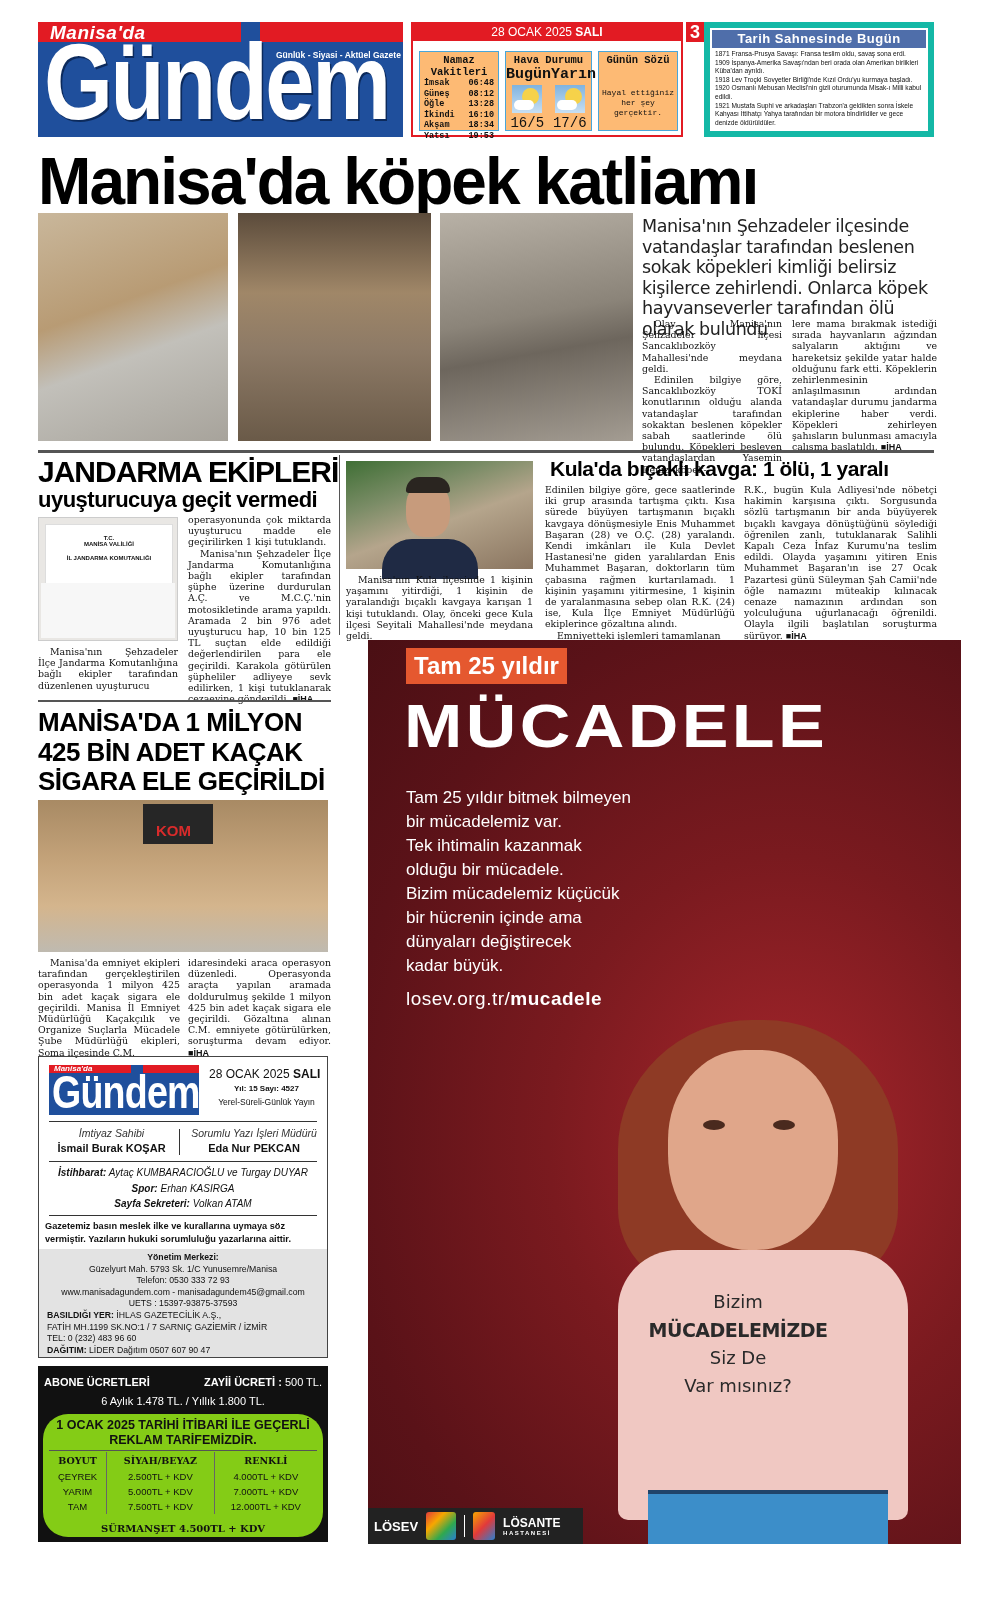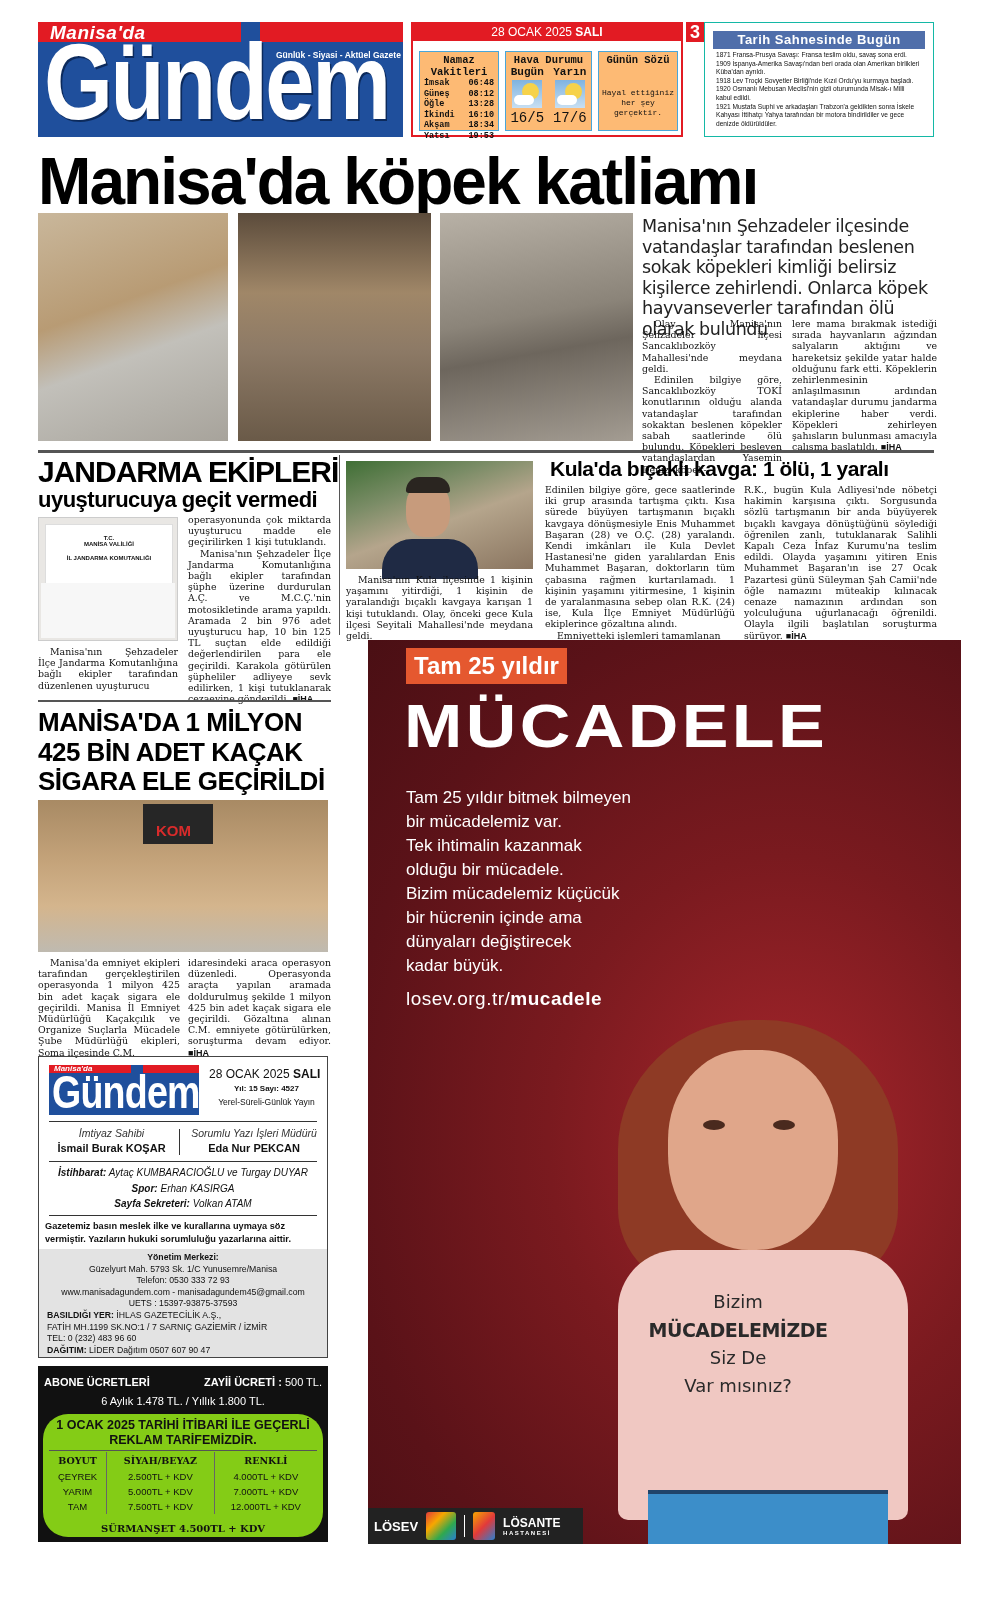--- a/index.html
+++ b/index.html
@@ -15,31 +15,31 @@
   .logo .slogan { position: absolute; left: 238px; top: 28px; color: #fff; font: bold 8.5px "Liberation Sans", sans-serif; white-space: nowrap; }
 
   .infobox { left: 411px; top: 22px; width: 272px; height: 115px; border: 2px solid #e21b23; }
   .infobox .datebar { height: 17px; background: #e21b23; color: #fff; text-align: center; font: 12px/17px "Liberation Sans", sans-serif; }
   .infobox .datebar b { font-weight: bold; }
   .panel { position: absolute; top: 27px; height: 80px; border: 1px solid #49a6d9; background: #fdba74; font-family: Liberation Mono, monospace; }
   .panel h4 { font-size: 10.5px; text-align: center; font-weight: bold; margin-top: 2px; }
   .prayer { left: 6px; width: 80px; }
   .prayer .row { display: flex; justify-content: space-between; font-size: 8.5px; font-weight: bold; padding: 0 4px; line-height: 10.5px; }
   .weather { left: 92px; width: 87px; }
-  .weather .days { display: flex; justify-content: space-around; font-size: 11px; font-weight: bold; }
+  .weather .days { display: flex; justify-content: space-around; font-size: 15px; font-weight: bold; }
   .weather .icons { display: flex; justify-content: space-around; margin-top: 2px; }
   .wicon { width: 30px; height: 28px; background: linear-gradient(#7fb3e0, #c8dff2); position: relative; }
   .wicon .sun { position: absolute; right: 3px; top: 3px; width: 17px; height: 17px; border-radius: 50%; background: #f6d24a; }
   .wicon .cloud { position: absolute; left: 2px; bottom: 3px; width: 20px; height: 10px; border-radius: 8px; background: #fff; }
   .weather .temps { display: flex; justify-content: space-around; font-size: 14px; margin-top: 2px; }
   .quote { left: 185px; width: 80px; }
   .quote p { font-size: 8px; text-align: center; margin-top: 22px; line-height: 10px; }
 
   .pagenum { left: 686px; top: 22px; width: 18px; height: 20px; background: #e21b23; color: #fff; font: bold 18px/20px "Liberation Sans", sans-serif; text-align: center; }
-  .history { left: 704px; top: 22px; width: 230px; height: 115px; border: 1px solid #14b8a6; padding: 8px; }
+  .history { left: 704px; top: 22px; width: 230px; height: 115px; border: 6px solid #14b8a6; padding: 2px; }
   .history .htitle { background: #4f6eaa; color: #fff; font: bold 13px/18px "Liberation Sans", sans-serif; text-align: center; letter-spacing: 0.5px; }
   .history ul { list-style: none; font: 6.6px/8.6px "Liberation Sans", sans-serif; padding: 2px 3px; }
 
   
   .headline { left: 38px; top: 145px; font: bold 66px/72px "Liberation Sans", sans-serif; letter-spacing: -2px; color: #000; white-space: nowrap; transform: scaleX(0.97); transform-origin: left; }
   .photo { background: #9a8f80; overflow: hidden; }
   .p1 { left: 38px; top: 213px; width: 190px; height: 228px; background: linear-gradient(160deg,#c9b79b 0%,#b89b74 40%,#c2c0ba 60%,#a7a39b 100%); }
   .p2 { left: 238px; top: 213px; width: 193px; height: 228px; background: linear-gradient(180deg,#5b4b3b 0%,#a08768 35%,#8d7a66 60%,#6a5a48 100%); }
   .p3 { left: 440px; top: 213px; width: 193px; height: 228px; background: linear-gradient(170deg,#b8b1a6 0%,#8b8479 45%,#6d665d 60%,#a39c92 100%); }
   .lead-sub { left: 642px; top: 216px; width: 295px; font: 17.5px/20.5px "DejaVu Sans", sans-serif; color: #222; letter-spacing: -0.4px; }

